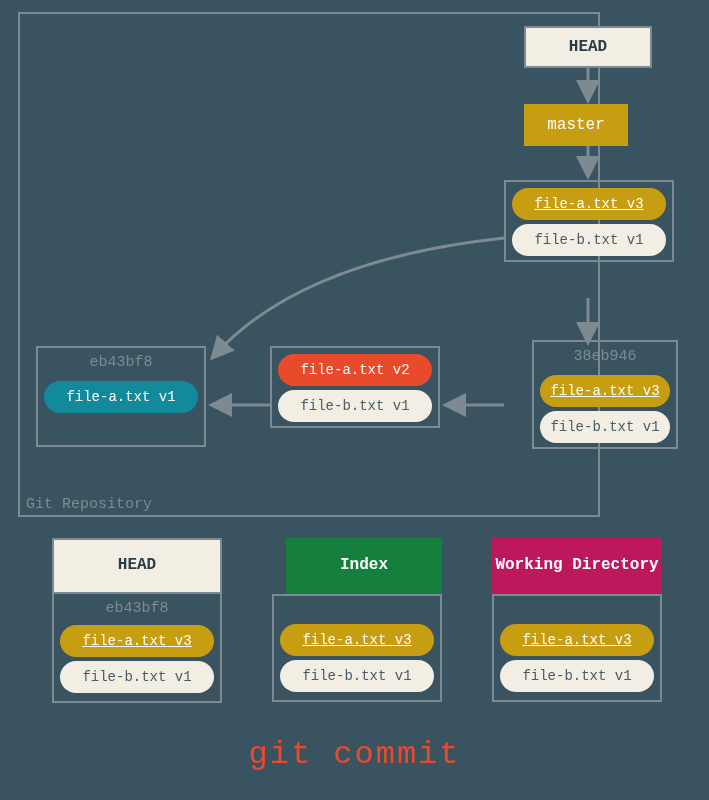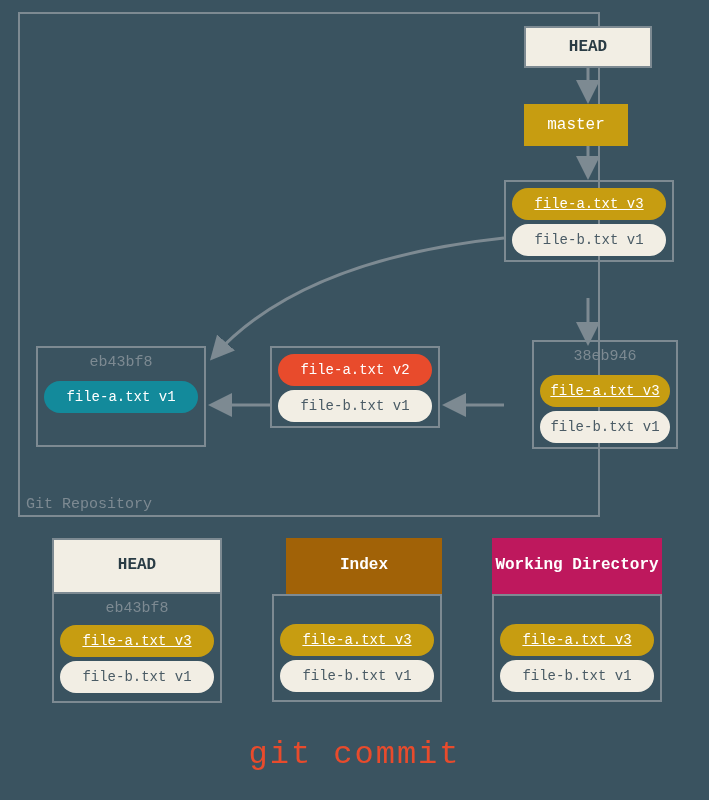--- a/index.html
+++ b/index.html
@@ -88,21 +88,21 @@
     align-items: center;
     justify-content: center;
     color: #fff;
     font-size: 16px;
     font-weight: bold;
     text-align: center;
     line-height: 1.2;
     margin-bottom: 0;
   }
   .col-header.head-bg { background: #f2eee4; color: #2a3c45; border: 2px solid #7d8a92; }
-  .col-header.index-bg { background: #a16207; margin-left: 14px; }
+  .col-header.index-bg { background: #15803d; margin-left: 14px; }
   .col-header.wd-bg { background: #be185d; }
   .col-box {
     border: 2px solid #7d8a92;
     border-top: none;
     padding-top: 2px;
     padding-bottom: 4px;
   }
   .col-box.notop { border-top: 2px solid #7d8a92; }
   .col-hash {
     text-align: center;

